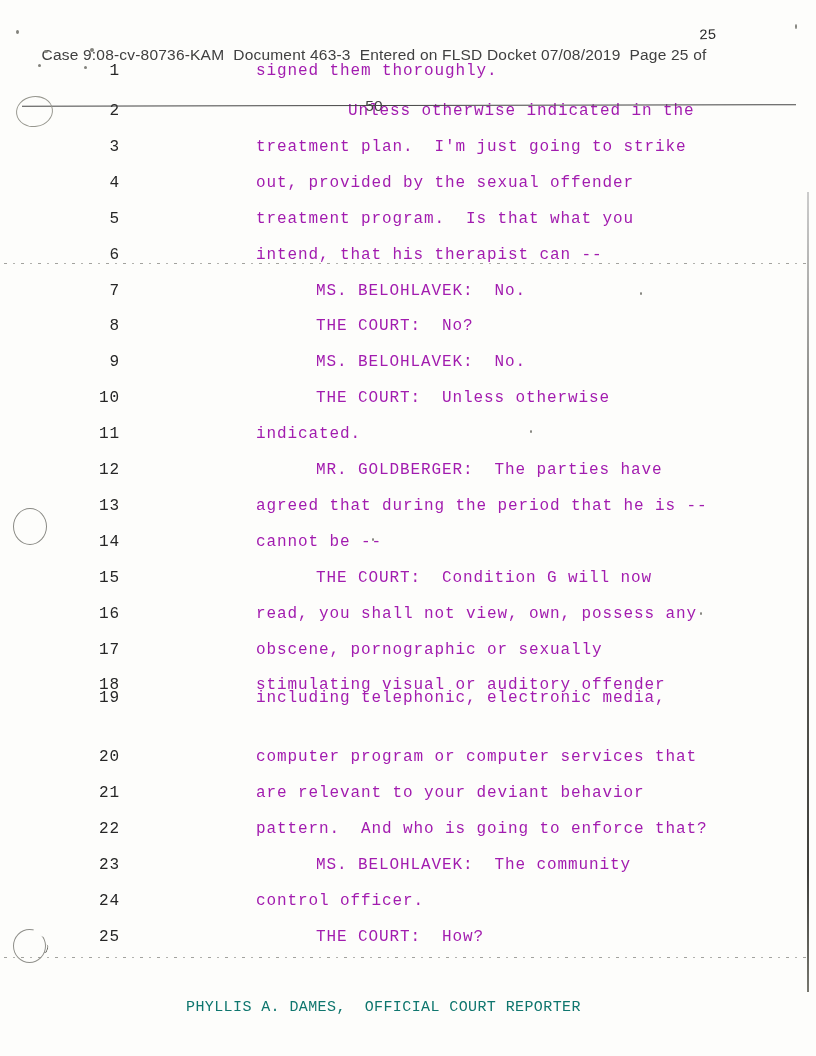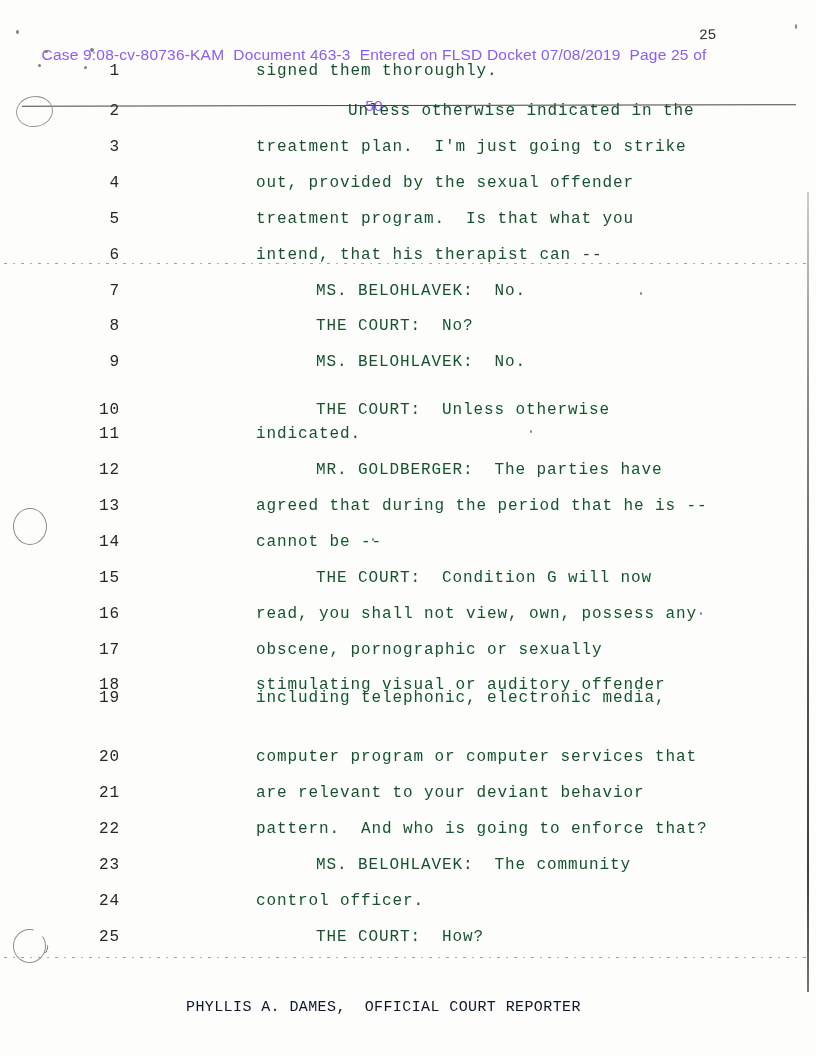--- a/index.html
+++ b/index.html
@@ -13,21 +13,21 @@
     position:relative;
     width:816px;height:1056px;
     background:#fdfdfb;
     overflow:hidden;
   }
 
   
   .ecf-header{
     position:absolute;top:12px;left:0;width:748px;
     text-align:center;
-    color:#8b5cf6;
+    color:#404040;
     font-size:15.5px;letter-spacing:0.2px;
     line-height:17px;
     white-space:pre;
   }
 
   
   .page-stamp{
     position:absolute;left:699px;top:27px;
     color:#2b2b2b;
     font-family:"Liberation Mono","DejaVu Sans Mono",monospace;
@@ -41,33 +41,33 @@
     position:absolute;left:78px;width:42px;
     text-align:right;
     font-family:"Liberation Mono","DejaVu Sans Mono",monospace;
     font-size:16px;letter-spacing:0.9px;
     color:#262626;line-height:20px;
   }
   .t-text{
     position:absolute;top:0;
     font-family:"Liberation Mono","DejaVu Sans Mono",monospace;
     font-size:16px;letter-spacing:0.9px;
-    color:#14532d;line-height:20px;
+    color:#a21caf;line-height:20px;
     white-space:pre;
   }
   .indent-0{left:256px;}
   .indent-1{left:316px;text-align:center;}
   .indent-2{left:348px;}
 
   
   .footer{
     position:absolute;left:186px;top:999px;
     font-family:"Liberation Mono","DejaVu Sans Mono",monospace;
     font-size:15px;letter-spacing:0.4px;
-    color:#0f172a;white-space:pre;
+    color:#0f766e;white-space:pre;
   }
 
   
   .strike-line{
     position:absolute;left:22px;top:105px;width:774px;height:0;
     border-top:1.7px solid #454545;
     transform:rotate(-0.12deg);
   }
   .dotline{
     position:absolute;left:4px;width:806px;height:1.4px;
@@ -159,21 +159,21 @@
     <div class="t-row" style="top: 316.4px;">
       <span class="t-num">8</span>
       <span class="t-text indent-1">THE COURT:  No?</span>
     </div>
 
     <div class="t-row" style="top: 352.3px;">
       <span class="t-num">9</span>
       <span class="t-text indent-1">MS. BELOHLAVEK:  No.</span>
     </div>
 
-    <div class="t-row" style="top: 388.2px; margin-top: 12px;">
+    <div class="t-row" style="top: 388.2px;">
       <span class="t-num">10</span>
       <span class="t-text indent-1">THE COURT:  Unless otherwise</span>
     </div>
 
     <div class="t-row" style="top: 424.1px;">
       <span class="t-num">11</span>
       <span class="t-text indent-0">indicated.</span>
     </div>
 
     <div class="t-row" style="top: 460px;">

